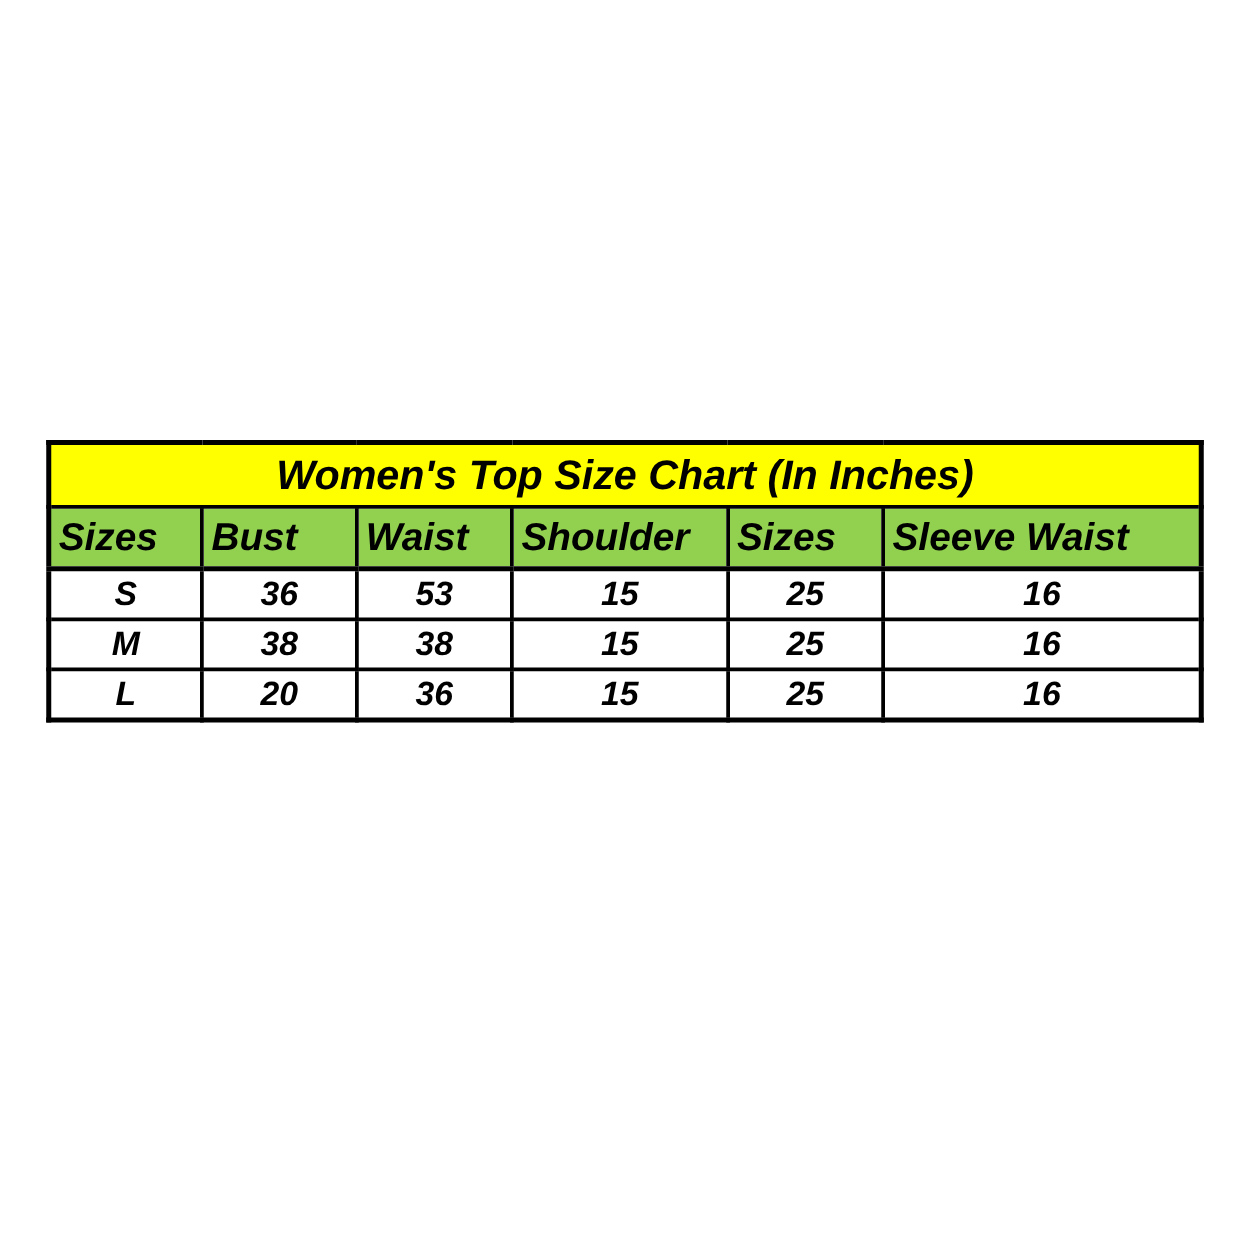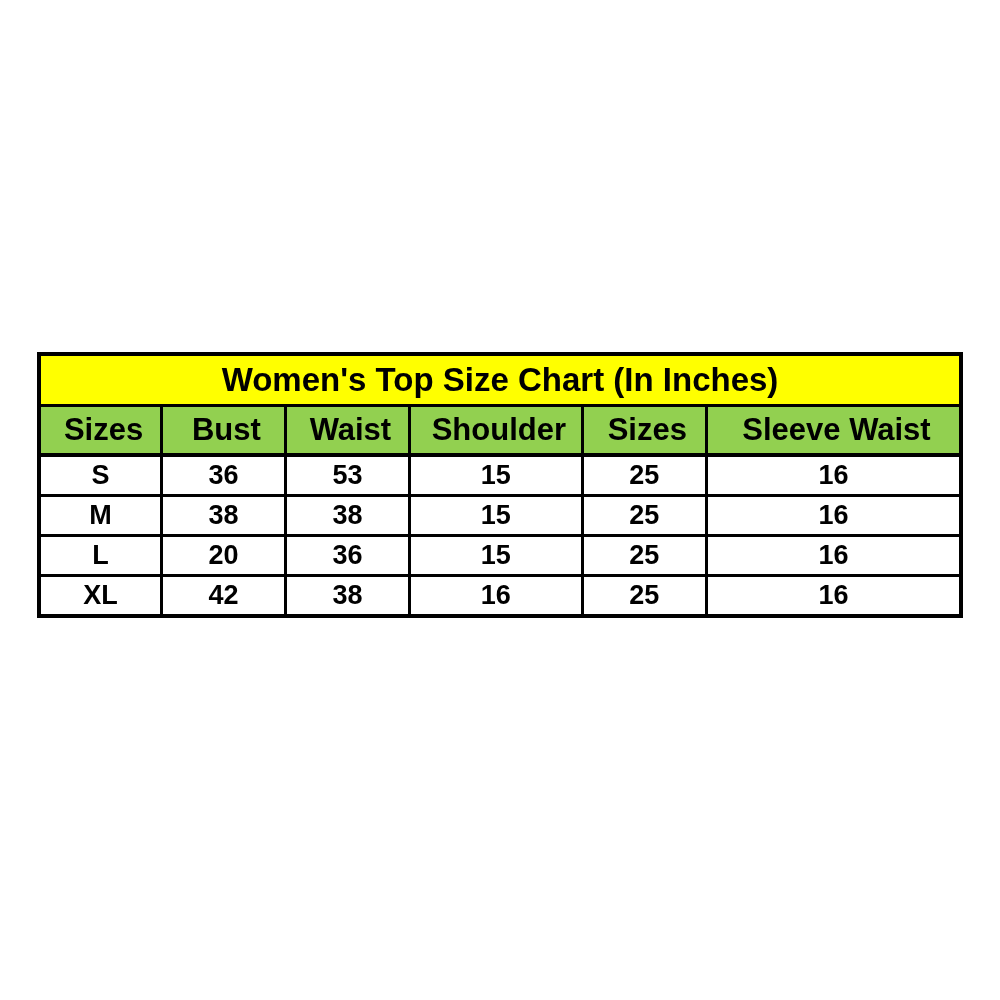--- a/index.html
+++ b/index.html
@@ -26,35 +26,36 @@
     border-collapse: collapse;
     table-layout: fixed;
     border: 4px solid var(--border-color, #000);
   }
   table.size-table th,
   table.size-table td {
     border: 3px solid var(--border-color, #000);
     padding: 0;
     overflow: hidden;
     white-space: nowrap;
+    font-style: italic;
   }
   tr.title-row th {
     background: var(--title-bg, #ffff00);
     height: 48px;
     font-size: 33px;
     font-weight: bold;
     text-align: center;
     vertical-align: middle;
   }
   tr.header-row th {
     background: var(--header-bg, #92d050);
     height: 46px;
     font-size: 31px;
     font-weight: bold;
-    text-align: center;
+    text-align: left;
     vertical-align: middle;
     padding-left: 6px;
     border-bottom-width: 4px;
   }
   tr.data-row td {
     background: var(--row-bg, #ffffff);
     height: 37px;
     font-size: 27px;
     font-weight: bold;
     text-align: center;
@@ -111,23 +112,15 @@
         <td>16</td>
       </tr>
       <tr class="data-row">
         <td>L</td>
         <td>20</td>
         <td>36</td>
         <td>15</td>
         <td>25</td>
         <td>16</td>
       </tr>
-      <tr class="data-row">
-        <td>XL</td>
-        <td>42</td>
-        <td>38</td>
-        <td>16</td>
-        <td>25</td>
-        <td>16</td>
-      </tr>
     </tbody>
   </table>
 </div>
 
 </body></html>

